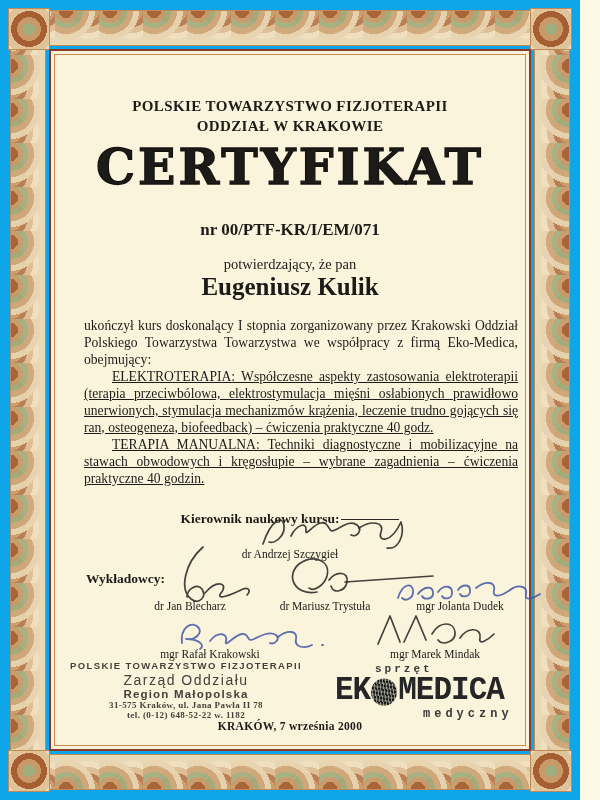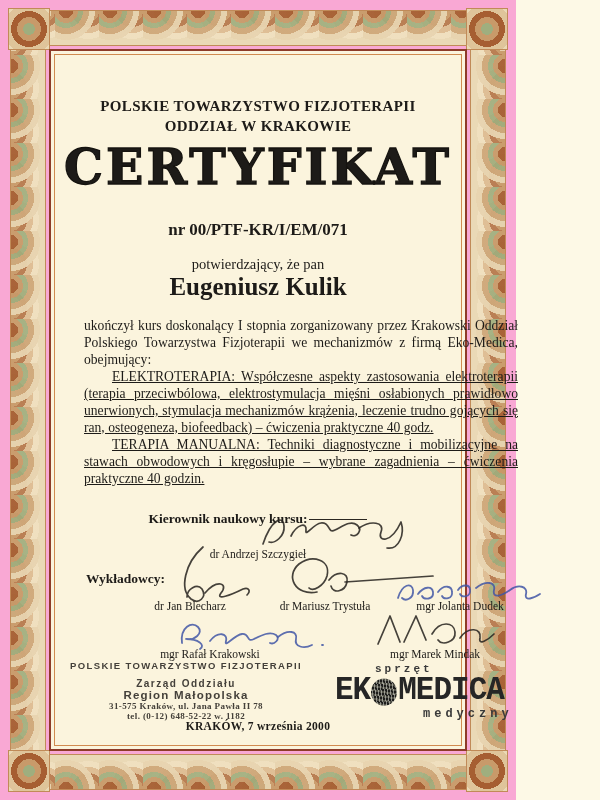--- a/index.html
+++ b/index.html
@@ -1,17 +1,17 @@
 <!DOCTYPE html>
 <html><head>
 <meta charset="utf-8">
 <style>
   html,body{margin:0;padding:0;}
   body{width:600px;height:800px;background:#fdf9e6;font-family:"Liberation Serif",serif;color:#1d1b18;overflow:hidden;}
-  .page{position:relative;width:516px;height:800px;background:#f9a8d4;}
+  .page{position:relative;width:580px;height:800px;background:#0ea5e9;}
 
   
   .band{position:absolute;border:1px solid #c08a58;background-color:#ead9b6;}
   .band-top{left:10px;right:10px;top:10px;height:34px;background-repeat:repeat-x;background-size:44px 34px;
     background-image:
       radial-gradient(circle at 11px 0px, rgba(166,94,50,.95) 0 7px, rgba(200,154,106,.95) 7px 12px, rgba(159,174,126,.9) 12px 17px, rgba(207,168,122,.95) 17px 23px, rgba(232,212,176,.95) 23px 29px, transparent 29px),
       radial-gradient(circle at 33px 0px, rgba(159,174,126,.95) 0 6px, rgba(200,154,106,.95) 6px 11px, rgba(181,118,74,.9) 11px 16px, rgba(222,189,148,.95) 16px 22px, rgba(240,224,192,.95) 22px 28px, transparent 28px);}
   .band-bottom{left:10px;right:10px;bottom:10px;height:34px;background-repeat:repeat-x;background-size:44px 34px;
     background-image:
       radial-gradient(circle at 11px 34px, rgba(166,94,50,.95) 0 7px, rgba(200,154,106,.95) 7px 12px, rgba(159,174,126,.9) 12px 17px, rgba(207,168,122,.95) 17px 23px, rgba(232,212,176,.95) 23px 29px, transparent 29px),
@@ -48,21 +48,21 @@
   .signame{font-size:11.5px;}
   .rule{display:inline-block;vertical-align:middle;border-top:1.4px solid #2a2620;width:58px;margin-left:2px;}
   svg.sig{position:absolute;overflow:visible;}
   svg.sig path{fill:none;stroke-linecap:round;stroke-linejoin:round;}
   .ink path{stroke:#2b2823;stroke-width:1.7;opacity:.88;}
   .blueink path{stroke:#4156a6;stroke-width:1.8;opacity:.85;}
 
   
   .stamp{left:66px;top:660px;width:240px;text-align:center;color:#44403a;font-family:"Liberation Sans",sans-serif;}
   .stamp .s1{font-size:9.5px;font-weight:bold;letter-spacing:1.4px;white-space:nowrap;}
-  .stamp .s2{font-size:10px;font-weight:bold;letter-spacing:1.5px;margin-top:7px;}
+  .stamp .s2{font-size:14px;font-weight:normal;letter-spacing:1.5px;margin-top:1px;}
   .stamp .s3{font-size:11.5px;font-weight:bold;letter-spacing:1.2px;}
   .stamp .s4,.stamp .s5{font-size:9px;font-family:"Liberation Serif",serif;font-weight:bold;letter-spacing:.4px;}
 
   
   .logo{left:335px;top:663px;width:210px;color:#262626;font-family:Liberation Mono, monospace;}
   .logo .top{font-size:11px;letter-spacing:3px;font-weight:bold;color:#3a3a3a;margin-left:40px;}
   .logo .main{display:flex;align-items:center;font-size:31px;font-weight:bold;letter-spacing:-1px;transform:scaleY(1.05);line-height:1;}
   .logo .globe{width:26px;height:26px;border-radius:50%;margin:2px 1px 0 1px;
     background:
       repeating-linear-gradient(80deg, rgba(235,235,225,.5) 0 1px, transparent 1px 3px),
@@ -91,21 +91,21 @@
   <div class="content">
 
     <div class="abs ctr org-line" style="top:98px">POLSKIE TOWARZYSTWO FIZJOTERAPII</div>
     <div class="abs ctr org-line" style="top:118px">ODDZIAŁ W KRAKOWIE</div>
     <div class="abs ctr title" style="top:138px">CERTYFIKAT</div>
     <div class="abs ctr certno" style="top:220px">nr 00/PTF-KR/I/EM/071</div>
     <div class="abs ctr confirm" style="top:256px">potwierdzający, że pan</div>
     <div class="abs ctr recipient" style="top:273px">Eugeniusz Kulik</div>
 
     <div class="abs bodytext" style="top:318px">
-      <p>ukończył kurs doskonalący I stopnia zorganizowany przez Krakowski Oddział Polskiego Towarzystwa Fizjoterapii we mechanizmów z firmą Eko-Medica, obejmujący:</p>
+      <p>ukończył kurs doskonalący I stopnia zorganizowany przez Krakowski Oddział Polskiego Towarzystwa Towarzystwa we współpracy z firmą Eko-Medica, obejmujący:</p>
       <p class="ind">ELEKTROTERAPIA: Współczesne aspekty zastosowania elektroterapii (terapia przeciwbólowa, elektrostymulacja mięśni osłabionych prawidłowo unerwionych, stymulacja mechanizmów krążenia, leczenie trudno gojących się ran, osteogeneza, biofeedback) – ćwiczenia praktyczne 40 godz.</p>
       <p class="ind">TERAPIA MANUALNA: Techniki diagnostyczne i mobilizacyjne na stawach obwodowych i kręgosłupie – wybrane zagadnienia – ćwiczenia praktyczne 40 godzin.</p>
     </div>
 
     <div class="abs ctr" style="top:509px">
       <span class="siglabel">Kierownik naukowy kursu:</span><span class="rule"></span>
     </div>
     <svg class="sig ink" style="left:255px;top:512px" width="170" height="40" viewBox="0 0 170 40">
       <path d="M8 32 C16 8 28 2 29 14 C30 24 20 32 14 30"></path>
       <path d="M36 24 C42 12 52 10 51 18 C50 26 58 12 66 11 C76 10 72 22 80 18 C88 14 96 8 102 13 C108 18 102 26 96 23"></path>

